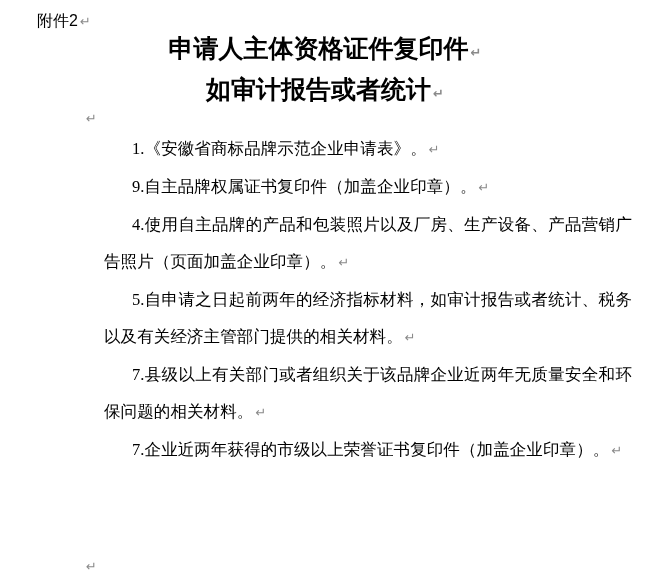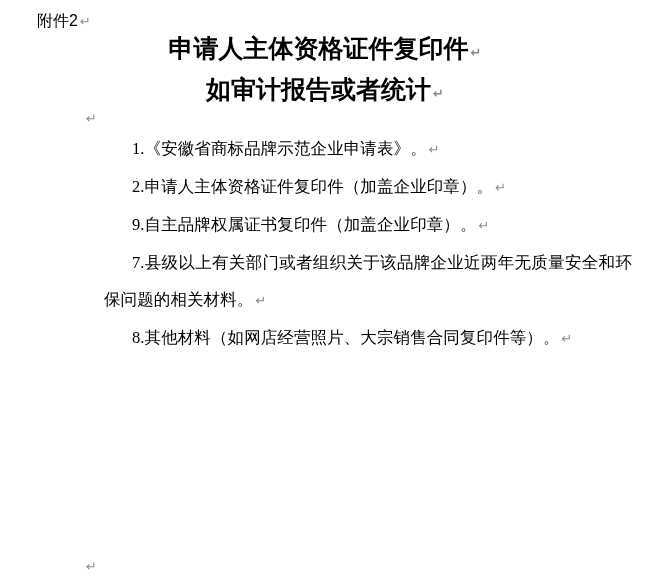--- a/index.html
+++ b/index.html
@@ -104,21 +104,22 @@
 
   <div class="doc-title">
     <span class="title-line"><span>申请人主体资格证件复印件</span><span class="pilcrow">↵</span></span>
     <span class="title-line"><span>如审计报告或者统计</span><span class="pilcrow">↵</span></span>
   </div>
 
   <div class="empty-para empty-para-top"><span class="pilcrow">↵</span></div>
 
   <div class="body-block">
     <p class="para"><span>1.《安徽省商标品牌示范企业申请表》。</span><span class="pilcrow">↵</span></p>
-    <p class="para"><span>2.申请人主体资格证件复印件（加盖企业印章）。</span><span class="pilcrow">↵</span></p>
     <p class="para"><span>9.自主品牌权属证书复印件（加盖企业印章）。</span><span class="pilcrow">↵</span></p>
+    <p class="para"><span>4.使用自主品牌的产品和包装照片以及厂房、生产设备、产品营销广告照片（页面加盖企业印章）。</span><span class="pilcrow">↵</span></p>
+    <p class="para"><span>5.自申请之日起前两年的经济指标材料，如审计报告或者统计、税务以及有关经济主管部门提供的相关材料。</span><span class="pilcrow">↵</span></p>
     <p class="para"><span>7.县级以上有关部门或者组织关于该品牌企业近两年无质量安全和环保问题的相关材料。</span><span class="pilcrow">↵</span></p>
-    <p class="para"><span>8.其他材料（如网店经营照片、大宗销售合同复印件等）。</span><span class="pilcrow">↵</span></p>
+    <p class="para"><span>7.企业近两年获得的市级以上荣誉证书复印件（加盖企业印章）。</span><span class="pilcrow">↵</span></p>
   </div>
 
   <div class="empty-para empty-para-bottom"><span class="pilcrow">↵</span></div>
 
 </div>
 
 </body></html>

